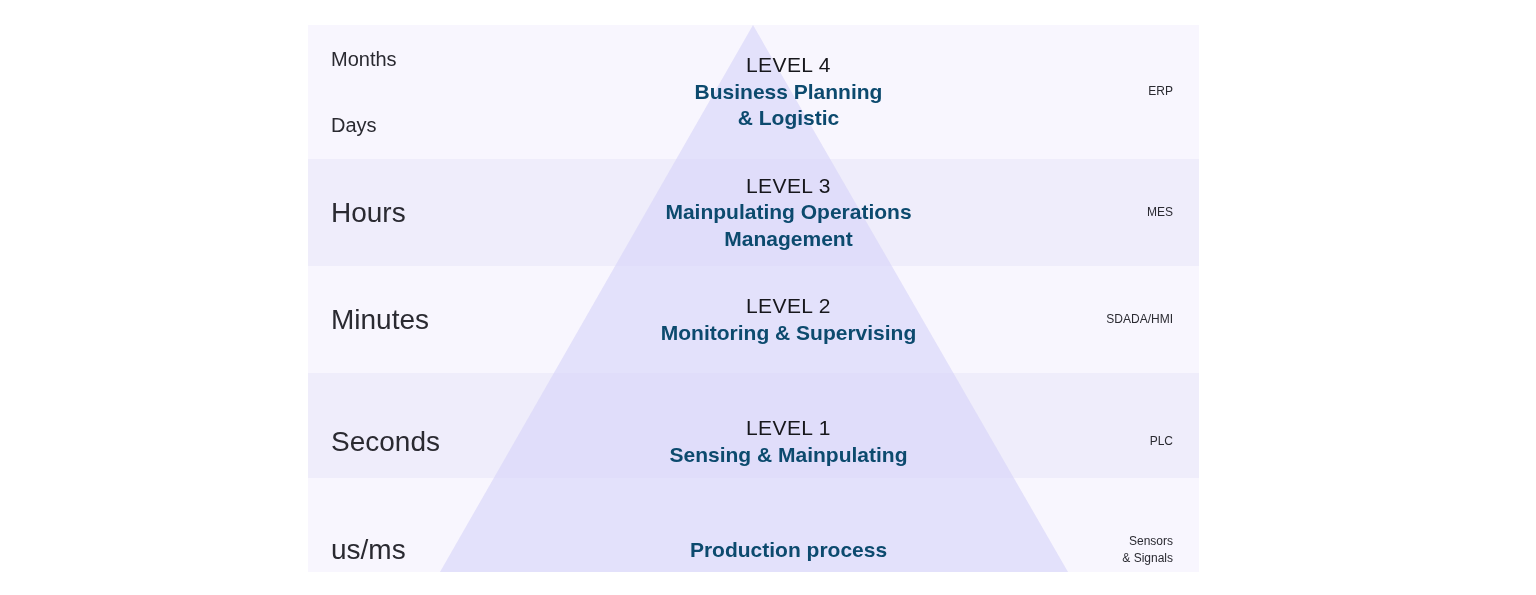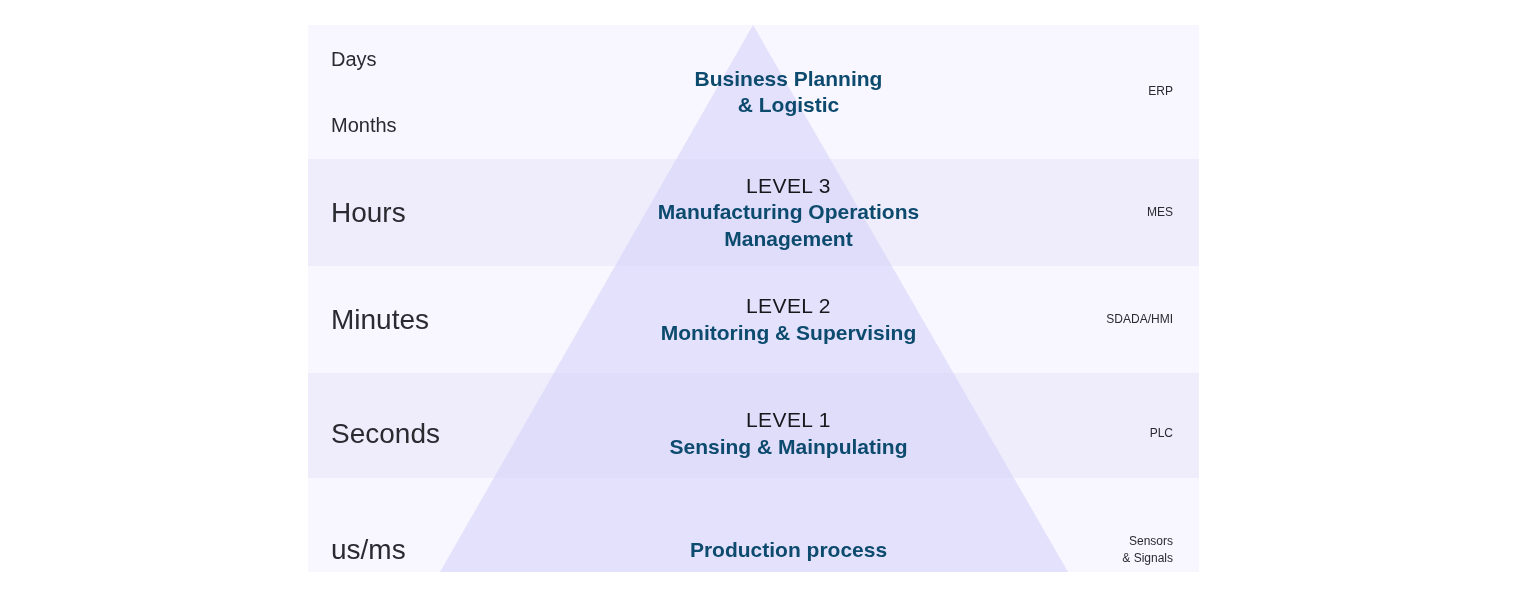--- a/index.html
+++ b/index.html
@@ -62,21 +62,21 @@
     position: absolute;
     left: 0;
     width: 891px;
     display: flex;
     align-items: center;
     color: #17171c;
   }
   #row-4 { top: 0px;   height: 134px; }
   #row-3 { top: 134px; height: 107px; }
   #row-2 { top: 241px; height: 107px; justify-content: center; }
-  #row-1 { top: 356px; height: 105px; }
+  #row-1 { top: 364px; height: 105px; }
   #row-0 { top: 478px; height: 94px;  }
 
   .col-left {
     width: 270px;
     padding-left: 23px;
     box-sizing: border-box;
     font-size: 28px;
     line-height: 1.55;
     color: #2a2a31;
     font-weight: 400;
@@ -138,35 +138,36 @@
     <div class="band band-light" id="band-2"></div>
     <div class="band band-dark" id="band-1"></div>
     <div class="band band-light" id="band-0"></div>
 
     <svg id="triangle-layer" viewBox="0 0 891 547" width="891" height="547">
       <polygon points="445,0 760,547 132,547" fill="#d7d4f9" fill-opacity="0.62"></polygon>
     </svg>
 
     <div class="row" id="row-4">
       <div class="col-left stacked">
+        <span>Months</span>
         <span>Days</span>
-        <span>Months</span>
       </div>
       <div class="col-center">
+        <span class="level-tag">LEVEL 4</span>
         <span class="level-desc">Business Planning
 &amp; Logistic</span>
       </div>
       <div class="col-right">ERP</div>
     </div>
 
     <div class="row" id="row-3">
       <div class="col-left">Hours</div>
       <div class="col-center">
         <span class="level-tag">LEVEL 3</span>
-        <span class="level-desc">Manufacturing Operations
+        <span class="level-desc">Mainpulating Operations
 Management</span>
       </div>
       <div class="col-right">MES</div>
     </div>
 
     <div class="row" id="row-2">
       <div class="col-left">Minutes</div>
       <div class="col-center">
         <span class="level-tag">LEVEL 2</span>
         <span class="level-desc">Monitoring &amp; Supervising</span>

